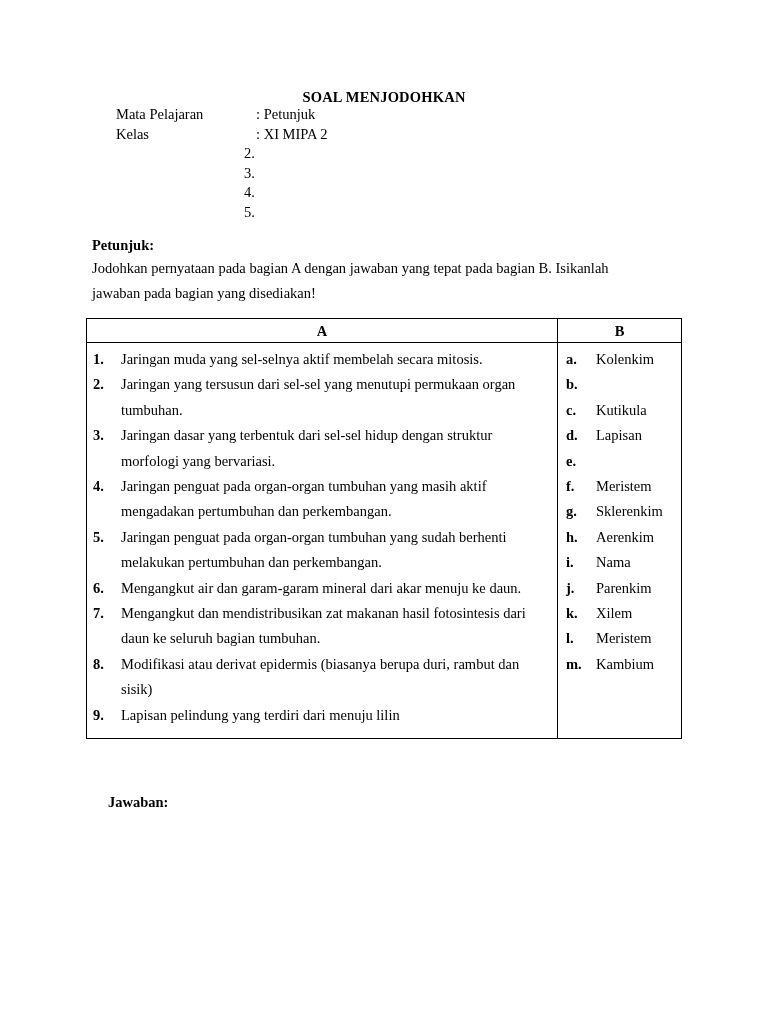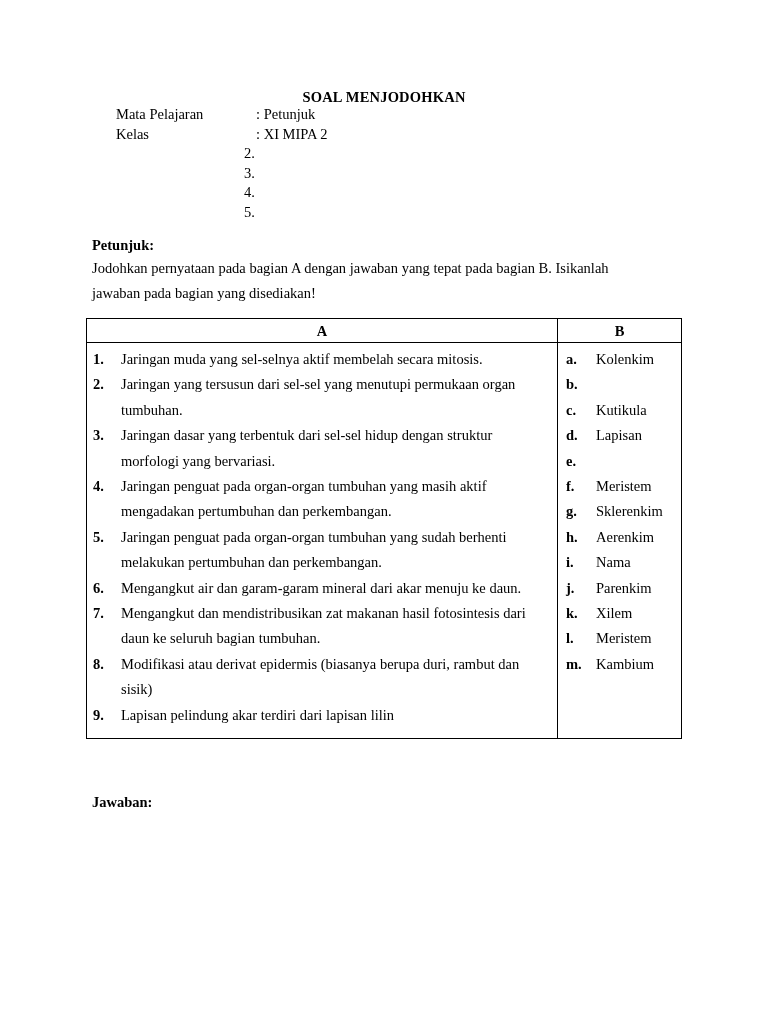--- a/index.html
+++ b/index.html
@@ -136,21 +136,21 @@
   .col-a .item-marker { width: 28px; }
   .col-a .item-text { padding-right: 2px; }
 
   
   .col-b .item { padding-left: 8px; padding-right: 6px; }
   .col-b .item-marker { width: 30px; }
 
   
   .jawaban {
     position: absolute;
-    left: 92px;
+    left: 108px;
     top: 792px;
     font-size: 14.5px;
     font-weight: bold;
     line-height: 21px;
   }
 </style>
 </head>
 <body>
 
 <div class="page">
@@ -206,21 +206,21 @@
           <div class="item">
             <span class="item-marker">7.</span>
             <span class="item-text">Mengangkut dan mendistribusikan zat makanan hasil fotosintesis dari daun ke seluruh bagian tumbuhan.</span>
           </div>
           <div class="item">
             <span class="item-marker">8.</span>
             <span class="item-text">Modifikasi atau derivat epidermis (biasanya berupa duri, rambut dan sisik)</span>
           </div>
           <div class="item">
             <span class="item-marker">9.</span>
-            <span class="item-text">Lapisan pelindung akar terdiri dari lapisan lilin</span>
+            <span class="item-text">Lapisan pelindung yang terdiri dari menuju lilin</span>
           </div>
         </div>
     </div>
     <div class="col-b">
       <div class="col-head">B</div>
       <div class="col-body">
           <div class="item">
             <span class="item-marker">a.</span>
             <span class="item-text">Kolenkim</span>
           </div>

